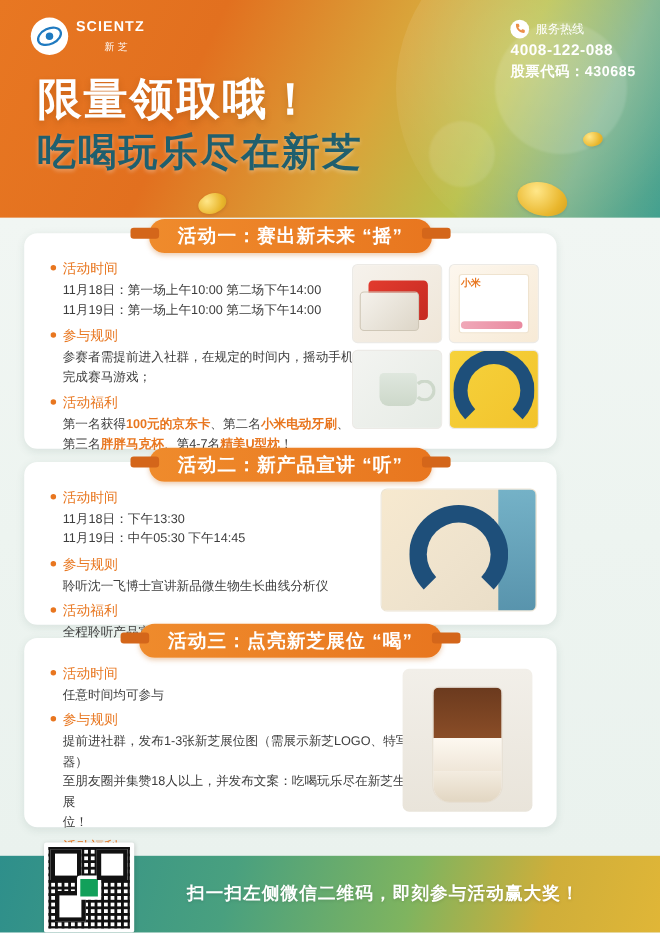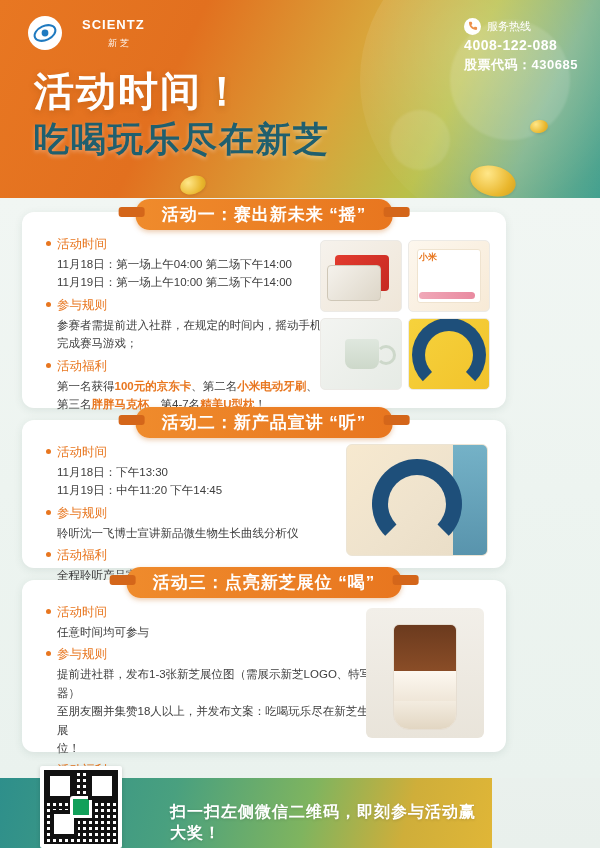--- a/index.html
+++ b/index.html
@@ -44,21 +44,21 @@
     filter: blur(1px);
   }
   .blob.b1 { width: 120px; height: 120px; right: 30px; top: 20px; background: rgba(255,255,255,0.12);}
   .blob.b2 { width: 60px; height: 60px; right: 150px; top: 110px; background: rgba(255,255,255,0.10);}
 
   .logo {
     position: absolute;
     left: 28px; top: 16px;
     display: flex;
     align-items: center;
-    gap: 20px;
+    gap: 7px;
   }
   .logo-mark {
     width: 34px; height: 34px;
     border-radius: 50%;
     background: #ffffff;
     display: flex;
     align-items: center;
     justify-content: center;
   }
   .logo-mark svg { display:block; }
@@ -319,23 +319,24 @@
   }
   .cup .lid {
     position: absolute; left: -4px; right: -4px; top: -6px; height: 12px;
     background: #fff; border-radius: 4px; border: 1px solid #e6ded2;
   }
 
   
   .footer {
     position: absolute;
     left: 0; top: 778px;
-    width: 492px; height: 70px;
+    width: 600px; height: 70px;
     background: linear-gradient(105deg,#2e8f8b 0%, #49a07f 35%, #7fb45f 62%, #cfae3a 82%, #e0b637 100%);
     overflow: hidden;
+    text-align: right;
   }
   .footer-text {
     position: absolute;
     left: 170px; top: 24px;
     color: #ffffff;
     font-size: 16px;
     font-weight: bold;
     letter-spacing: 1px;
     text-shadow: 0 1px 3px rgba(0,0,0,0.15);
   }
@@ -424,39 +425,39 @@
         </span>
         <span>服务热线</span>
       </div>
       <div class="contact-row">
         <span class="big">4008-122-088</span>
       </div>
       <div class="contact-stock">股票代码：430685</div>
     </div>
 
     <div class="headline">
-      <div class="l1">活动时间！</div>
+      <div class="l1">限量领取哦！</div>
       <div class="l2">吃喝玩乐尽在新芝</div>
     </div>
   </div>
 
   <div class="coin c1"></div>
   <div class="coin c2"></div>
   <div class="coin c3"></div>
 
   <div class="body-area">
 
     <div class="card" id="card1">
       <div class="ribbon">活动一：赛出新未来 “摇”</div>
       <div class="card-inner">
         <div class="txt-col">
 
           <div class="blk">
             <div class="blk-title">活动时间</div>
-            <div class="blk-line">11月18日：第一场上午04:00  第二场下午14:00</div>
+            <div class="blk-line">11月18日：第一场上午10:00  第二场下午14:00</div>
             <div class="blk-line">11月19日：第一场上午10:00  第二场下午14:00</div>
           </div>
 
           <div class="blk">
             <div class="blk-title">参与规则</div>
             <div class="blk-line">参赛者需提前进入社群，在规定的时间内，摇动手机</div>
             <div class="blk-line">完成赛马游戏；</div>
           </div>
 
           <div class="blk">
@@ -489,21 +490,21 @@
     </div>
 
     <div class="card" id="card2">
       <div class="ribbon">活动二：新产品宣讲 “听”</div>
       <div class="card-inner">
         <div class="txt-col">
 
           <div class="blk">
             <div class="blk-title">活动时间</div>
             <div class="blk-line">11月18日：下午13:30</div>
-            <div class="blk-line">11月19日：中午11:20   下午14:45</div>
+            <div class="blk-line">11月19日：中午05:30   下午14:45</div>
           </div>
 
           <div class="blk">
             <div class="blk-title">参与规则</div>
             <div class="blk-line">聆听沈一飞博士宣讲新品微生物生长曲线分析仪</div>
           </div>
 
           <div class="blk">
             <div class="blk-title">活动福利</div>
             <div class="blk-line"><span>全程聆听产品宣讲，即可获得一枚精美</span><span class="hl-teal">U型枕</span><span>！</span><span class="small-note">（先到先得，限量领取哦~）</span></div>

